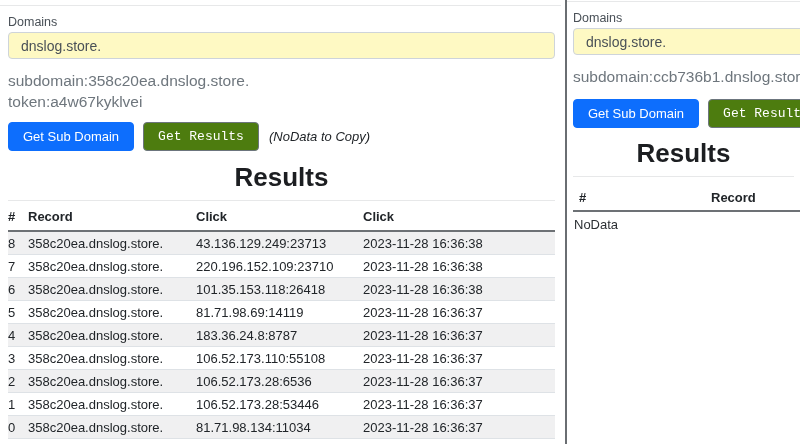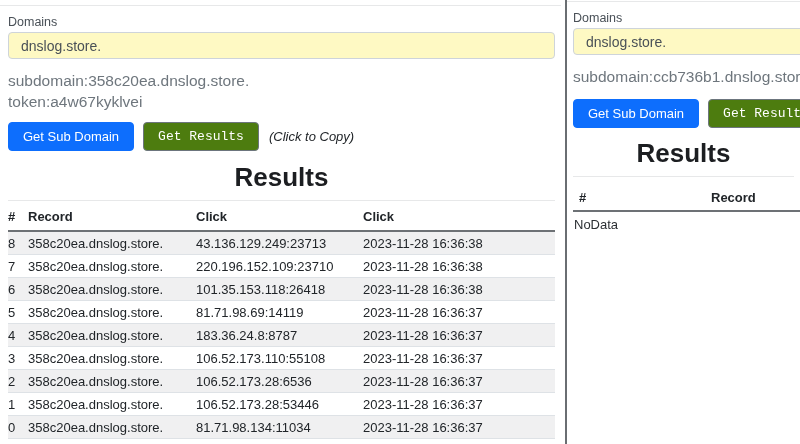--- a/index.html
+++ b/index.html
@@ -72,21 +72,21 @@
 
 <div class="panel panel-left">
   <hr class="rule top-rule">
   <label class="field-label">Domains</label>
   <input class="domain-input" type="text" value="dnslog.store." style="">
   <div class="sub-info first">subdomain:358c20ea.dnslog.store.</div>
   <div class="sub-info second">token:a4w67kyklvei</div>
   <div class="btn-row">
     <button class="btn btn-primary">Get Sub Domain</button>
     <button class="btn btn-secondary">Get Results</button>
-    <span class="copy-hint">(Click to Copy)</span>
+    <span class="copy-hint">(NoData to Copy)</span>
   </div>
   <h2 class="results">Results</h2>
   <hr class="rule mid-rule">
   <table class="results-table">
     <colgroup>
         <col class="c-num">
         <col class="c-record">
         <col class="c-host">
         <col class="c-time">
       </colgroup>

